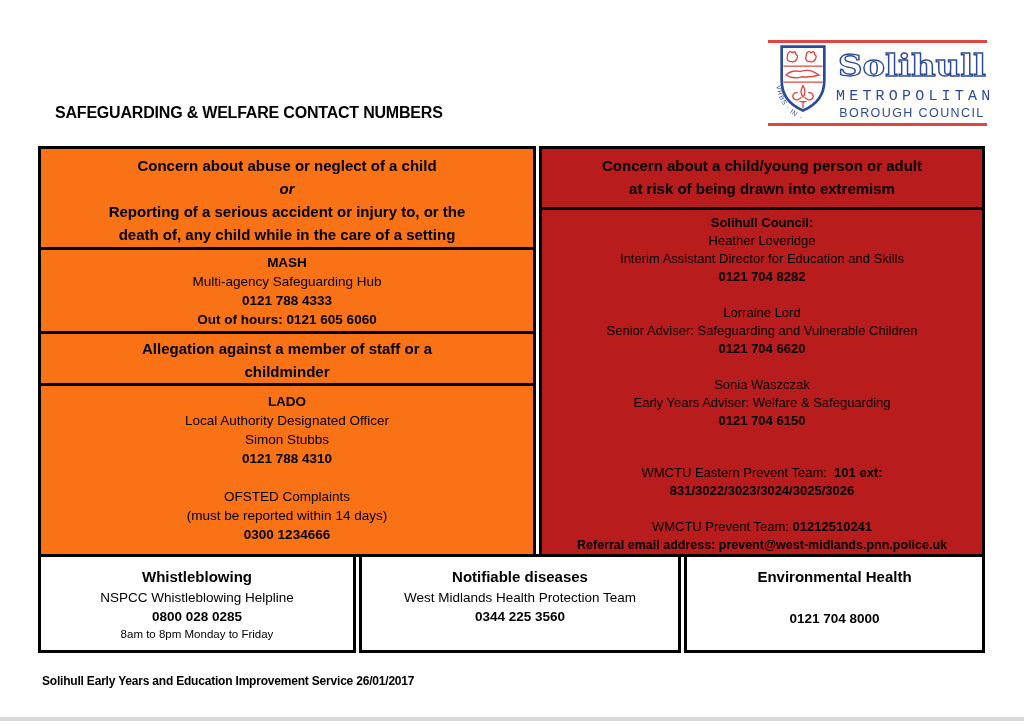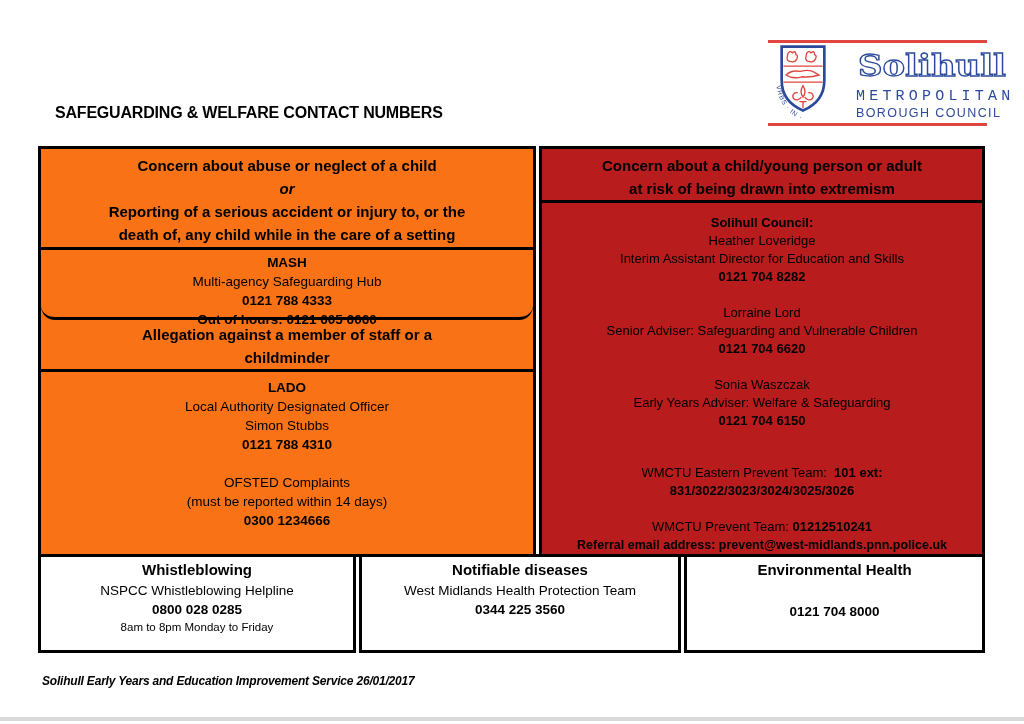--- a/index.html
+++ b/index.html
@@ -16,57 +16,57 @@
   .logo {
     position:absolute; left:768px; top:40px; width:219px; height:86px;
     display:flex; align-items:center;
   }
   .logo-rule-top, .logo-rule-bottom {
     position:absolute; left:0; width:100%; height:3px; background:#e0463f;
   }
   .logo-rule-top { top:0; }
   .logo-rule-bottom { bottom:0; }
   .crest { margin-left:6px; flex:0 0 auto; }
-  .logo-textblock { margin-left:24px; width:152px; }
+  .logo-textblock { margin-left:4px; width:152px; text-align:center; }
   .logo-sub1 { color:#2c4a9c; font-size:15px; letter-spacing:4.2px; margin-top:1px; white-space:nowrap;font-family:Liberation Mono, monospace; }
   .logo-sub2 { color:#2c4a9c; font-size:12.5px; letter-spacing:1.4px; margin-top:1px; white-space:nowrap; }
   
   .contact-table { position:absolute; left:38px; top:146px; width:947px; }
   .main-row { display:flex; height:411px; }
   .col-left  { width:498px; border:3px solid #000; background:#f97316; display:flex; flex-direction:column; }
   .col-right { width:446px; border:3px solid #000; background:#b91c1c; margin-left:3px; display:flex; flex-direction:column; }
   .cell { text-align:center; }
   .l-header { height:101px; border-bottom:3px solid #000; padding-top:5px; }
-  .l-mash   { height:70px;  border-bottom:3px solid #000; padding-top:3px;border-radius:14px; }
+  .l-mash   { height:84px;  border-bottom:3px solid #000; padding-top:3px; }
   .l-alleg  { height:52px;  border-bottom:3px solid #000; padding-top:3px; }
   .l-lado   { flex:1; padding-top:6px; }
   .r-header { height:69px; border-bottom:3px solid #000; padding-top:5px; }
-  .r-contacts { flex:1; padding-top:11px; }
+  .r-contacts { flex:1; padding-top:4px; }
   .cell-heading { font-size:15px; font-weight:bold; line-height:23px; }
   .body-line { font-size:13.5px; line-height:19px; }
   .bold-line { font-size:13.5px; line-height:19px; font-weight:bold; }
   .italic { font-style:italic; }
   .rc-line { font-size:13px; line-height:18px; }
   .rc-bold { font-size:13px; line-height:18px; font-weight:bold; }
   .rc-gap { height:18px; }
   .rc-gap-lg { height:34px; }
   .lado-gap { height:19px; }
   .email-line { font-size:12.5px; }
   
   .bottom-row { display:flex; height:99px; margin-top:-3px; }
-  .b-cell { border:3px solid #000; background:#fff; text-align:center; padding-top:1px; }
+  .b-cell { border:3px solid #000; background:#fff; text-align:center; padding-top:8px; }
   .b-whistle { width:318px; }
   .b-notif   { width:322px; margin-left:3px; }
   .b-env     { width:301px; margin-left:3px; }
   .small-line { font-size:11.5px; line-height:17px; }
   .env-phone { margin-top:21px; }
   
   .doc-footer {
     position:absolute; left:42px; top:674px;
-    font-size:12px; font-weight:bold; letter-spacing:-0.2px;font-style:italic;
+    font-size:12px; font-weight:bold; letter-spacing:-0.2px;
   }
   .scan-edge { position:absolute; left:0; top:717px; width:100%; height:4px; background:#d9d9d9; }
 </style>
 </head>
 <body>
 
 <div class="page">
 
   <div class="doc-title">SAFEGUARDING &amp; WELFARE CONTACT NUMBERS</div>
 

